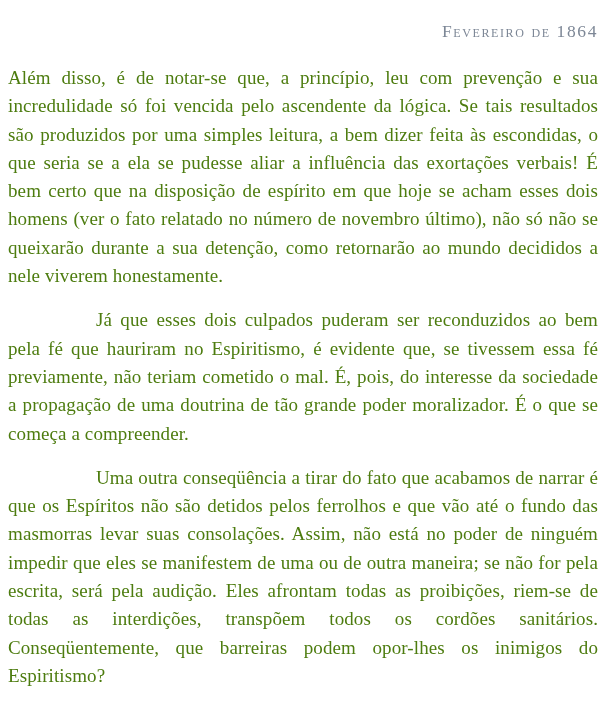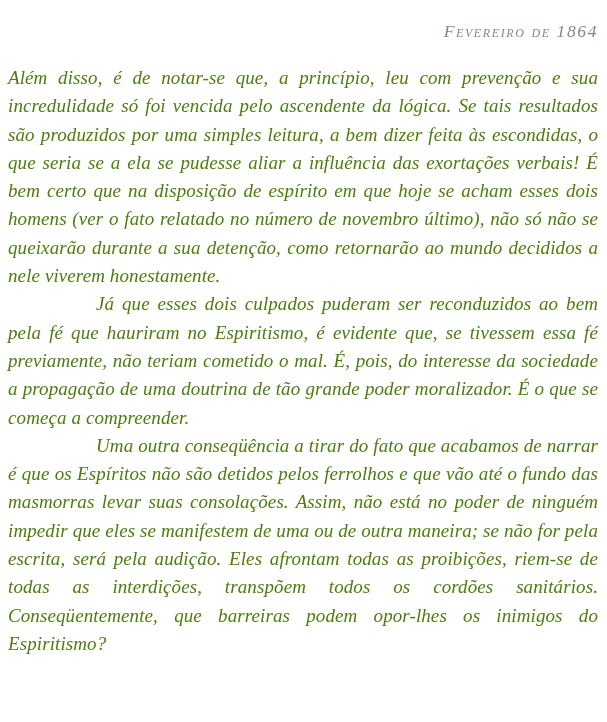--- a/index.html
+++ b/index.html
@@ -9,21 +9,20 @@
   }
   .page {
     position: relative;
     width: 607px;
     height: 722px;
     background: #ffffff;
     box-sizing: border-box;
     padding: 22px 9px 0 8px;
     overflow: hidden;
     font-family: "Liberation Serif", serif;
-    font-style: italic;
   }
   .running-header {
     text-align: right;
     font-variant: small-caps;
     font-size: 17.5px;
     line-height: 18px;
     letter-spacing: 1.6px;
     color: #7d8796;
   }
   .page-body {
@@ -33,21 +32,21 @@
     text-align: justify;
     color: #4d7c0f;
     letter-spacing: 0.1px;
   }
   .page-body p {
     margin: 0;
     padding: 0;
   }
   .page-body p.indented {
     text-indent: 88px;
-    margin-top: 0;
+    margin-top: 16px;
   }
 </style>
 </head>
 <body>
 
 <div class="page">
   <div class="running-header">Fevereiro de 1864</div>
   <div class="page-body">
     <p>Além disso, é de notar-se que, a princípio, leu com prevenção e sua incredulidade só foi vencida pelo ascendente da lógica. Se tais resultados são produzidos por uma simples leitura, a bem dizer feita às escondidas, o que seria se a ela se pudesse aliar a influência das exortações verbais! É bem certo que na disposição de espírito em que hoje se acham esses dois homens (ver o fato relatado no número de novembro último), não só não se queixarão durante a sua detenção, como retornarão ao mundo decididos a nele viverem honestamente.</p>
     <p class="indented">Já que esses dois culpados puderam ser reconduzidos ao bem pela fé que hauriram no Espiritismo, é evidente que, se tivessem essa fé previamente, não teriam cometido o mal. É, pois, do interesse da sociedade a propagação de uma doutrina de tão grande poder moralizador. É o que se começa a compreender.</p>

